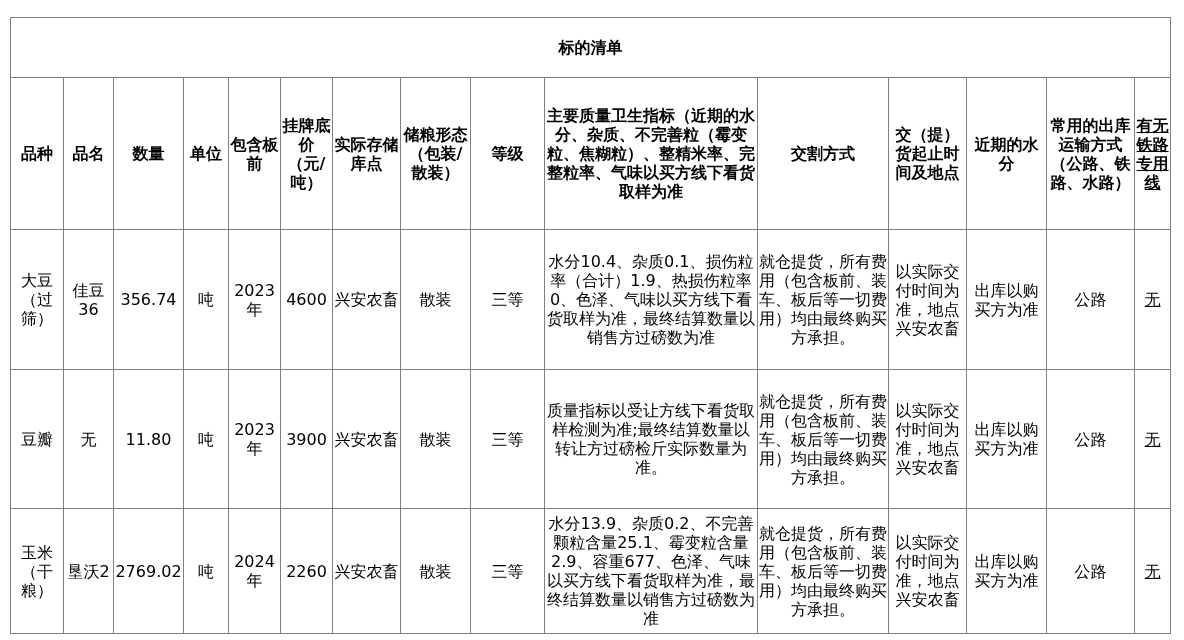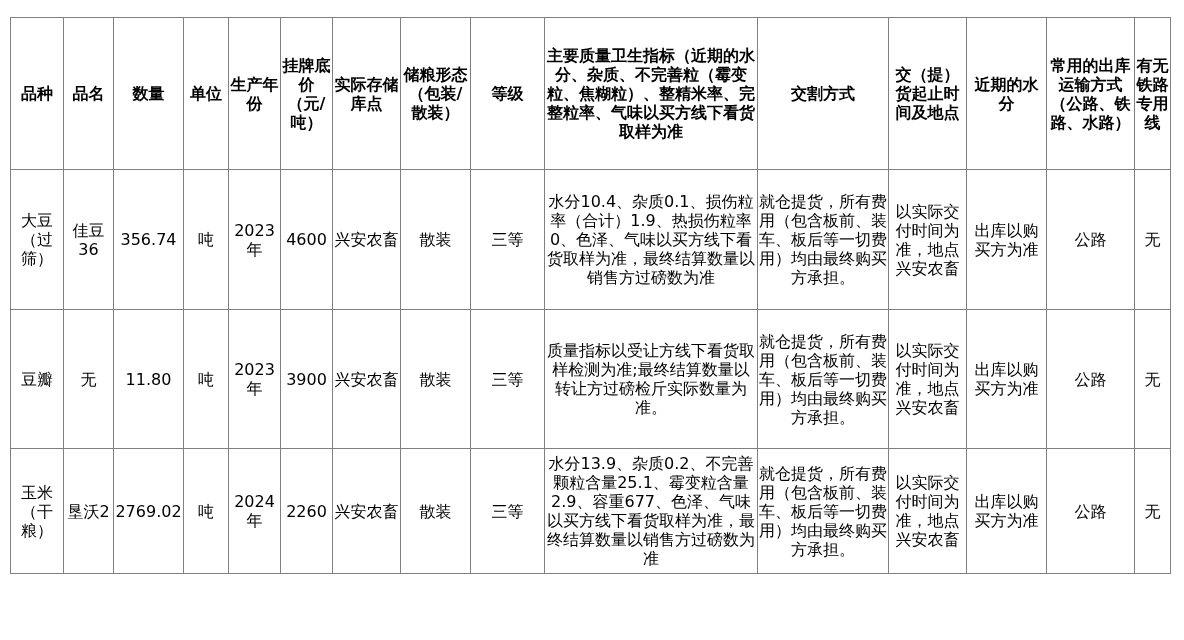--- a/index.html
+++ b/index.html
@@ -34,21 +34,21 @@
   tr.title-row td {
     height: 57px;
     font-weight: bold;
   }
   tr.header-row { height: 152px; }
   tr.header-row th { font-weight: bold; }
   tr.body-row-1 { height: 140px; }
   tr.body-row-2 { height: 139px; }
   tr.body-row-3 { height: 125px; }
   
-  td.col-15, th.col-15 { padding: 1px 9px; }
+  td.col-15, th.col-15 { padding: 1px 9px; text-decoration: underline; }
 </style>
 </head>
 <body>
 
 <div class="page-wrap">
   <table class="listing">
     <colgroup>
       <col style="width:53px">
         <col style="width:50px">
         <col style="width:70px">
@@ -60,27 +60,30 @@
         <col style="width:74px">
       <col style="width:213px">
         <col style="width:131px">
         <col style="width:78px">
       <col style="width:80px">
         <col style="width:88px">
         <col style="width:36px">
     </colgroup>
 
     <tbody>
+        <tr class="title-row">
+      <td colspan="15">标的清单</td>
+    </tr>
 
     <tr class="header-row">
       <th>品种</th>
       <th>品名</th>
       <th>数量</th>
       <th>单位</th>
-      <th>生产年份</th>
+      <th>包含板前</th>
       <th>挂牌底价（元/吨）</th>
       <th>实际存储库点</th>
       <th>储粮形态（包装/散装）</th>
       <th>等级</th>
       <th>主要质量卫生指标（近期的水分、杂质、不完善粒（霉变粒、焦糊粒）、整精米率、完整粒率、气味以买方线下看货取样为准</th>
       <th>交割方式</th>
       <th>交（提）货起止时间及地点</th>
       <th>近期的水分</th>
       <th>常用的出库运输方式（公路、铁路、水路）</th>
       <th class="col-15">有无铁路专用线</th>

